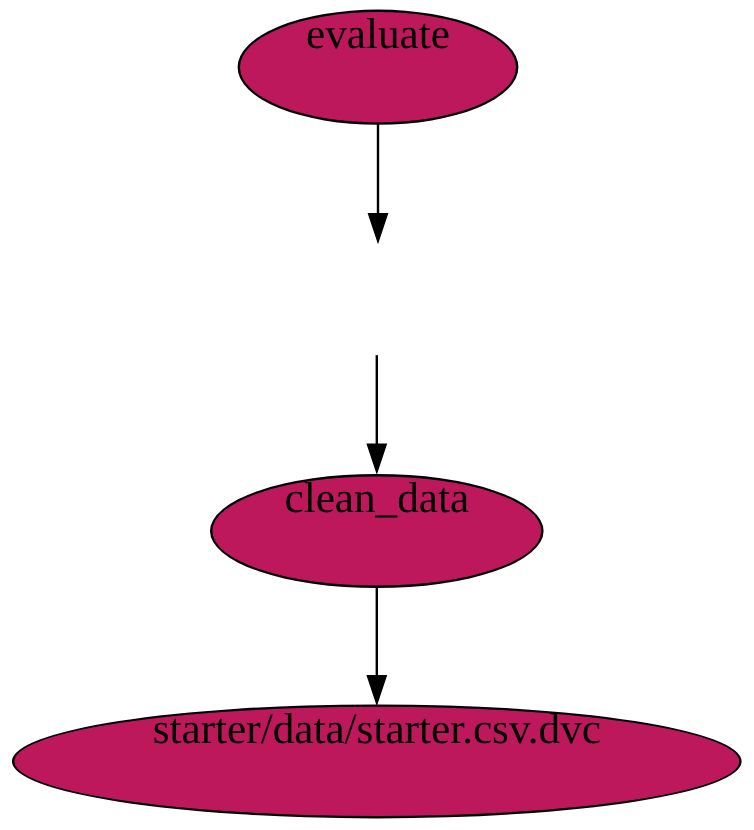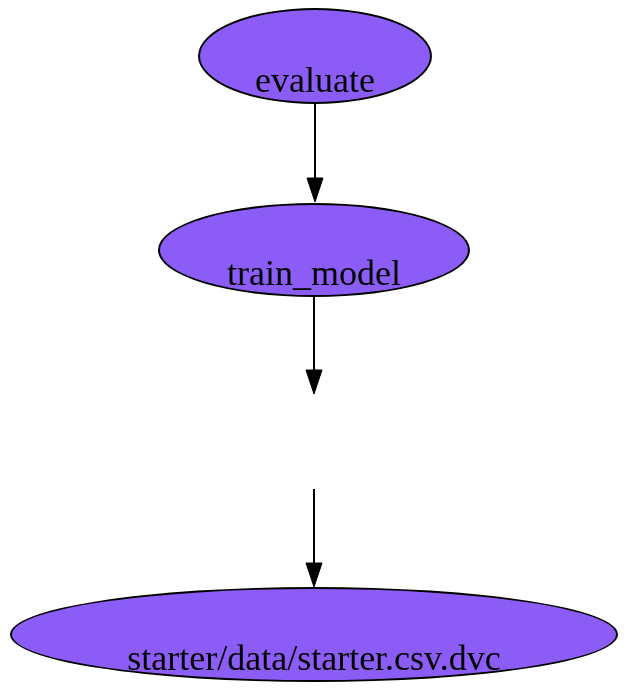--- a/index.html
+++ b/index.html
@@ -20,23 +20,23 @@
     left: 0;
     top: 0;
     width: 628px;
     height: 692px;
   }
   .node {
     position: absolute;
     box-sizing: border-box;
     border: 2px solid #000000;
     border-radius: 50%;
-    background: #8b5cf6;
+    background: #be185d;
     display: flex;
-    align-items: flex-end;
+    align-items: flex-start;
     justify-content: center;
   }
   .node-label {
     font-size: 36px;
     color: #000000;
     white-space: nowrap;
     line-height: 1;
     padding-bottom: 4px;
   }
 </style>
@@ -57,22 +57,22 @@
     <g>
       <line x1="314" y1="489" x2="314" y2="566" stroke="#000000" stroke-width="2"></line>
       <polygon points="314,587 306,563 322,563" fill="#000000" stroke="#000000"></polygon>
     </g>
   </svg>
 
   <div class="node" style="left:198px; top:8px; width:234px; height:96px;">
     <span class="node-label">evaluate</span>
   </div>
 
-  <div class="node" style="left:158px; top:203px; width:312px; height:94px;">
-    <span class="node-label">train_model</span>
+
+  <div class="node" style="left:175px; top:395px; width:278px; height:95px;">
+    <span class="node-label">clean_data</span>
   </div>
-
 
   <div class="node" style="left:10px; top:587px; width:608px; height:95px;">
     <span class="node-label">starter/data/starter.csv.dvc</span>
   </div>
 
 </div>
 
 </body></html>

